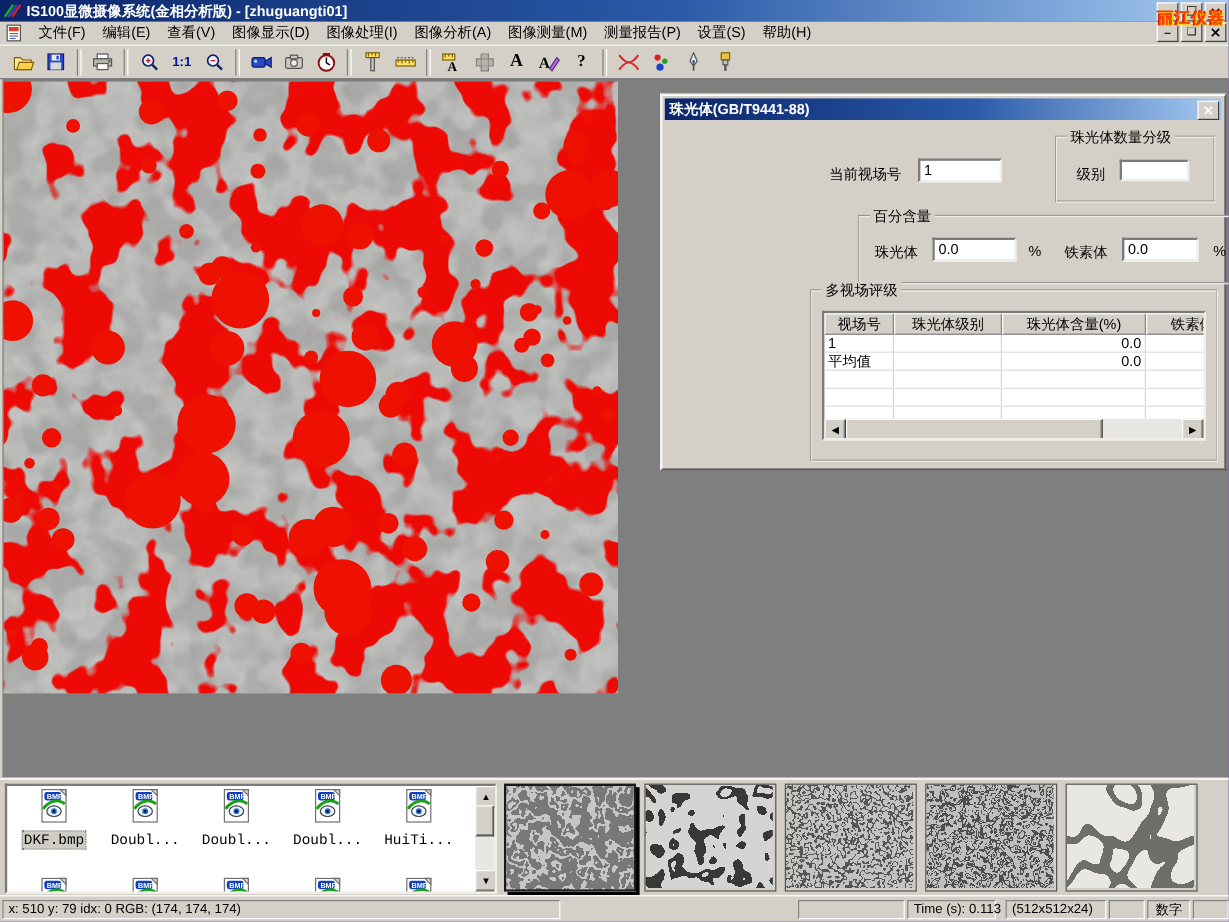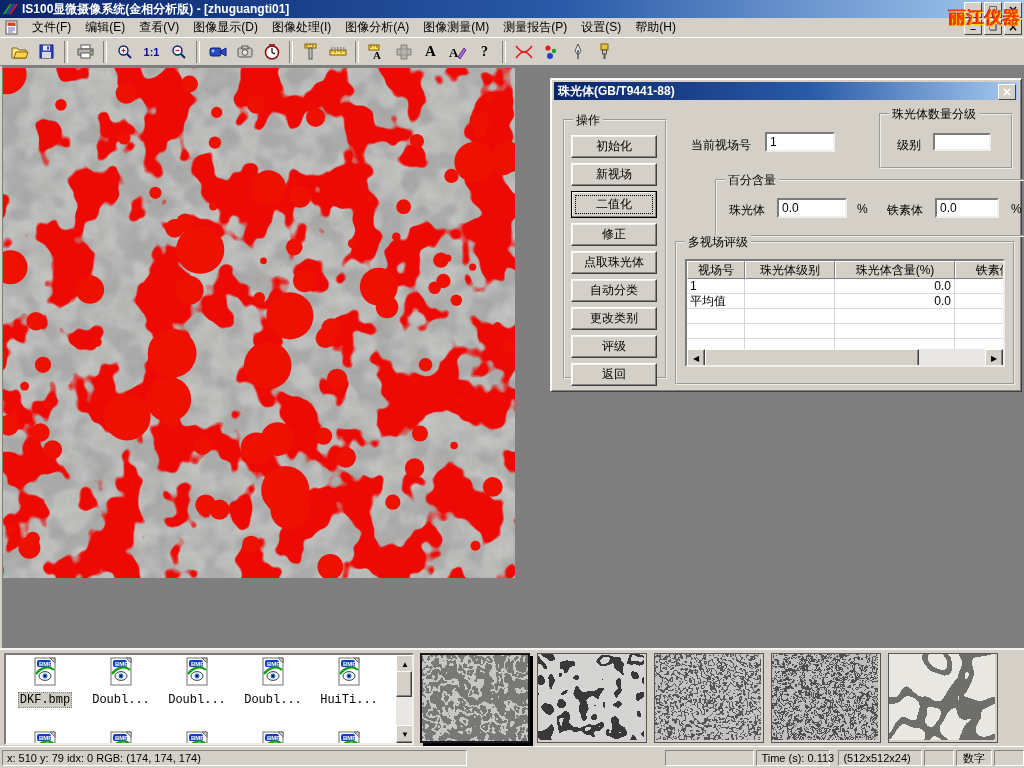--- a/index.html
+++ b/index.html
@@ -14,21 +14,21 @@
   .wbtn{width:16px;height:14px;background:#d4d0c8;border:1px solid;border-color:#fff #404040 #404040 #fff;
         display:flex;align-items:center;justify-content:center;font:bold 10px "DejaVu Sans",sans-serif;line-height:1;}
   .g-min::after{content:"_";position:relative;top:-3px;}
   .g-max::after{content:"□";}
   .g-res::after{content:"❏";font-size:9px;}
   .g-cls::after{content:"×";font-size:12px;}
   .menubar{position:absolute;left:0;top:18px;width:1024px;height:19px;background:#d4d0c8;
            display:flex;align-items:center;border-bottom:4px solid #15803d;}
   .menuitem{padding:2px 7px;white-space:nowrap;}
   .doc-icon{width:15px;height:15px;margin:0 6px 0 4px;}
-  .watermark{position:absolute;right:3px;top:6px;z-index:50;color:#ff3c00;font-weight:bold;font-size:17px;
+  .watermark{position:absolute;right:3px;top:6px;z-index:50;color:#ff3c00;font-weight:bold;font-size:13px;
              text-shadow:1px 1px 0 #ffd400, -1px 0 0 #c81800;letter-spacing:1px;white-space:nowrap;}
   
   .toolbar{position:absolute;left:0;top:37px;width:1024px;height:29px;background:#d4d0c8;
            border-top:1px solid #fff;border-bottom:1px solid #808080;display:flex;align-items:center;padding-left:6px;box-sizing:border-box;}
   .tbtn{width:27px;height:25px;display:flex;align-items:center;justify-content:center;}
   .tsep{width:2px;height:22px;margin:0 4px;border-left:1px solid #808080;border-right:1px solid #fff;}
   .tbtn svg{display:block;}
   .tlabel{font:bold 11px "Liberation Sans",sans-serif;color:#00129a;}
   .tA{font:bold 15px "Liberation Serif","DejaVu Serif",serif;}
   .tq{font:bold 14px "Liberation Serif",serif;color:#000;}
@@ -401,34 +401,20 @@
           <circle cx="286.9" cy="247.8" r="23.6"></circle>
         </g>
     </svg>
 
     <div class="dialog">
       <div class="dtitle">
         <span>珠光体(GB/T9441-88)</span>
         <span class="wbtn g-cls dclose"></span>
       </div>
 
-      <div class="group ops">
-        <span class="glabel">操作</span>
-        <div class="ops-buttons">
-          <div class="btn3d">初始化</div>
-          <div class="btn3d">新视场</div>
-          <div class="btn3d btn-default">二值化</div>
-          <div class="btn3d">修正</div>
-          <div class="btn3d">点取珠光体</div>
-          <div class="btn3d">自动分类</div>
-          <div class="btn3d">更改类别</div>
-          <div class="btn3d">评级</div>
-          <div class="btn3d">返回</div>
-        </div>
-      </div>
 
       <span class="lbl" style="left:140px;top:58px;">当前视场号</span>
       <input class="edit" style="position: absolute; left: 214px; top: 53px; width: 70px; height: 20px;" value="1">
 
       <div class="group grade">
         <span class="glabel">珠光体数量分级</span>
         <span class="lbl" style="left:16px;top:22px;">级别</span>
         <input class="edit" style="position: absolute; left: 52px; top: 18px; width: 58px; height: 18px;" value="">
       </div>
 

